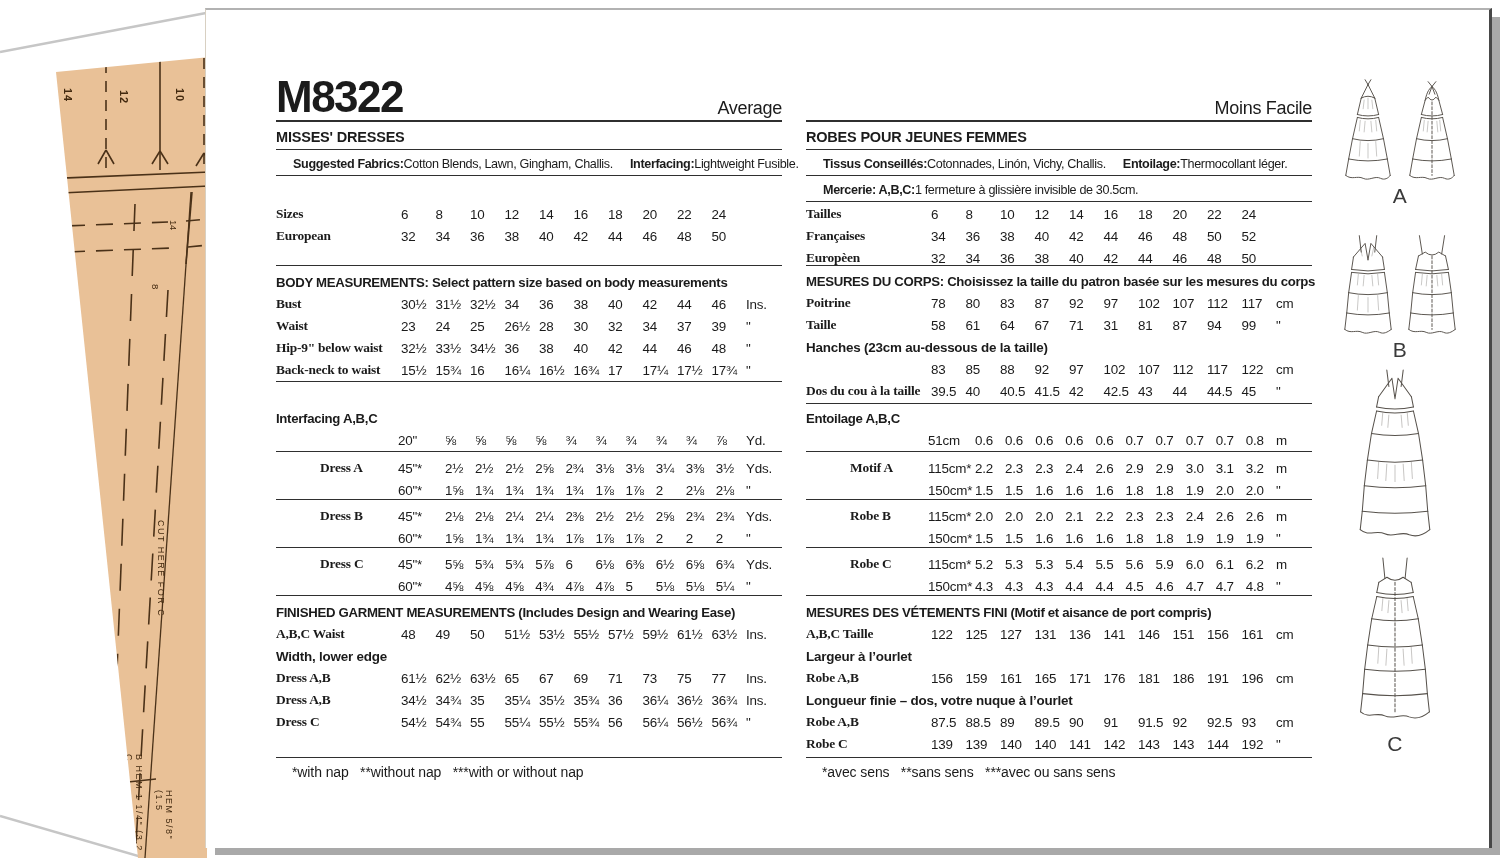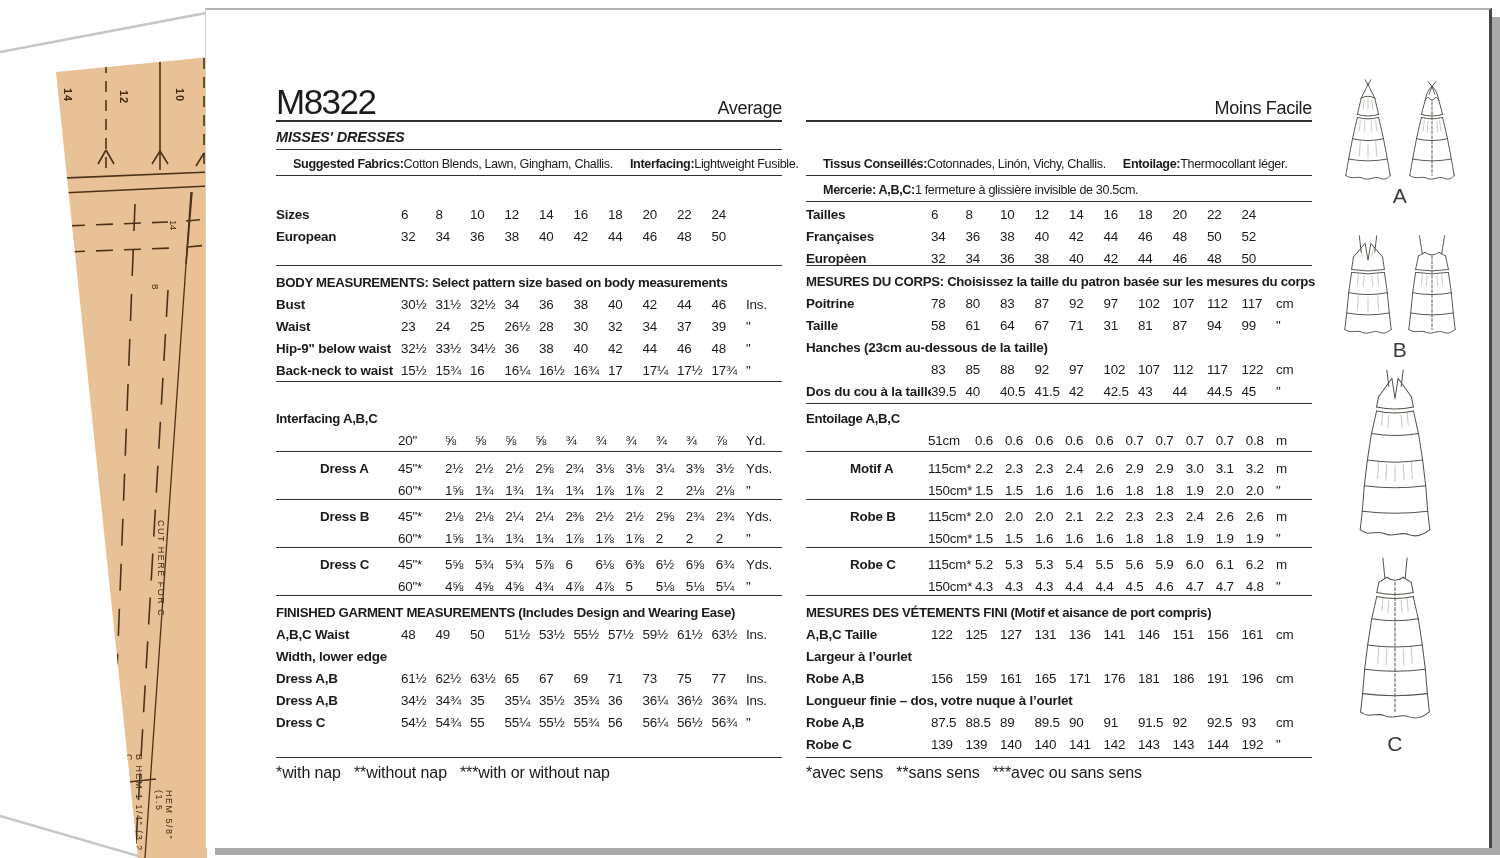--- a/index.html
+++ b/index.html
@@ -20,39 +20,39 @@
             background:#ffffff;border-top:2px solid #b2b2b2;border-right:3px solid #474747;
             border-left:1px solid #d8d0c2;box-shadow:9px 8px 0 -1px #a9a9a9;}
   .col{position:absolute;top:0;height:838px;}
   .col-en{left:70px;width:506px;}
   .col-fr{left:600px;width:506px;}
   .sect{position:absolute;left:0;width:100%;box-sizing:border-box;}
   .rule-b{border-bottom:1.5px solid #2f2f2f;}
   .brandrow{display:flex;justify-content:space-between;align-items:flex-end;
             border-bottom:2.5px solid #2f2f2f;padding-bottom:3px;}
   .brandrow.fr-only{justify-content:flex-end;}
-  .brand{font-size:35px;font-weight:400;letter-spacing:-1.5px;line-height:0.9;}
+  .brand{font-size:44px;font-weight:700;letter-spacing:-1.5px;line-height:0.9;}
   .difficulty{font-size:18px;letter-spacing:-0.3px;line-height:1;}
   .line{display:flex;align-items:center;white-space:nowrap;}
-  .ttl{font-size:14.5px;font-weight:bold;letter-spacing:-0.2px;font-style:italic;}
+  .ttl{font-size:14.5px;font-weight:bold;letter-spacing:-0.2px;}
   .small{font-size:12.6px;letter-spacing:-0.35px;}
   .b{font-weight:bold;margin-left:17px;}
   .thead{height:22px;display:flex;align-items:center;font-size:13.2px;font-weight:bold;
          letter-spacing:-0.3px;white-space:nowrap;}
   .pad-t{padding-top:3px;}
   
   .trow{display:flex;align-items:center;height:22px;font-size:13.4px;letter-spacing:-0.2px;
         white-space:nowrap;}
   .tfull{font-weight:bold;}
-  .tlab{flex:0 0 125px;font-weight:bold;overflow:hidden;}
+  .tlab{flex:0 0 125px;font-weight:bold;overflow:hidden;font-family:Liberation Serif, serif;}
   .tlab.short{flex:0 0 78px;padding-left:44px;}
   .twid{flex:0 0 47px;}
   .tval{flex:1 1 0;}
   .tunit{flex:0 0 36px;}
-  .footnote{font-size:16px;letter-spacing:-0.1px;white-space:pre;}
+  .footnote{font-size:14px;letter-spacing:-0.1px;white-space:pre;margin-left:16px;}
   
   .fig{position:absolute;text-align:center;}
   .fig svg path{fill:none;stroke:#57524c;stroke-width:1;stroke-linecap:round;stroke-linejoin:round;}
   .fig svg path.g{stroke-opacity:0.5;stroke-width:0.65;}
   .fig-row{display:flex;gap:6px;justify-content:center;}
   .fig-label{font-size:21px;color:#3a3a3a;margin-top:2px;letter-spacing:0.5px;}
 </style>
 </head>
 <body>
 
@@ -380,20 +380,23 @@
               <span class="tunit">"</span>
             </div>
           </div>
       </div>
       <div class="sect footnote" style="top:754px;height:20px">*with nap   **without nap   ***with or without nap</div>
     </div>
 
     <div class="col col-fr">
       <div class="sect brandrow fr-only" style="top:72px;height:40px">
         <div class="difficulty">Moins Facile</div>
+      </div>
+      <div class="sect line rule-b" style="top:114px;height:26px">
+        <span class="ttl">ROBES POUR JEUNES FEMMES</span>
       </div>
       <div class="sect line rule-b small" style="top:142px;height:24px">
         <span class="b">Tissus Conseillés:</span>
           <span> Cotonnades, Linón, Vichy, Challis. </span>
           <span class="b">Entoilage:</span>
           <span> Thermocollant léger.</span>
       </div>
       <div class="sect line rule-b small" style="top:168px;height:24px">
         <span class="b">Mercerie: A,B,C:</span>
           <span> 1 fermeture à glissière invisible de 30.5cm.</span>

